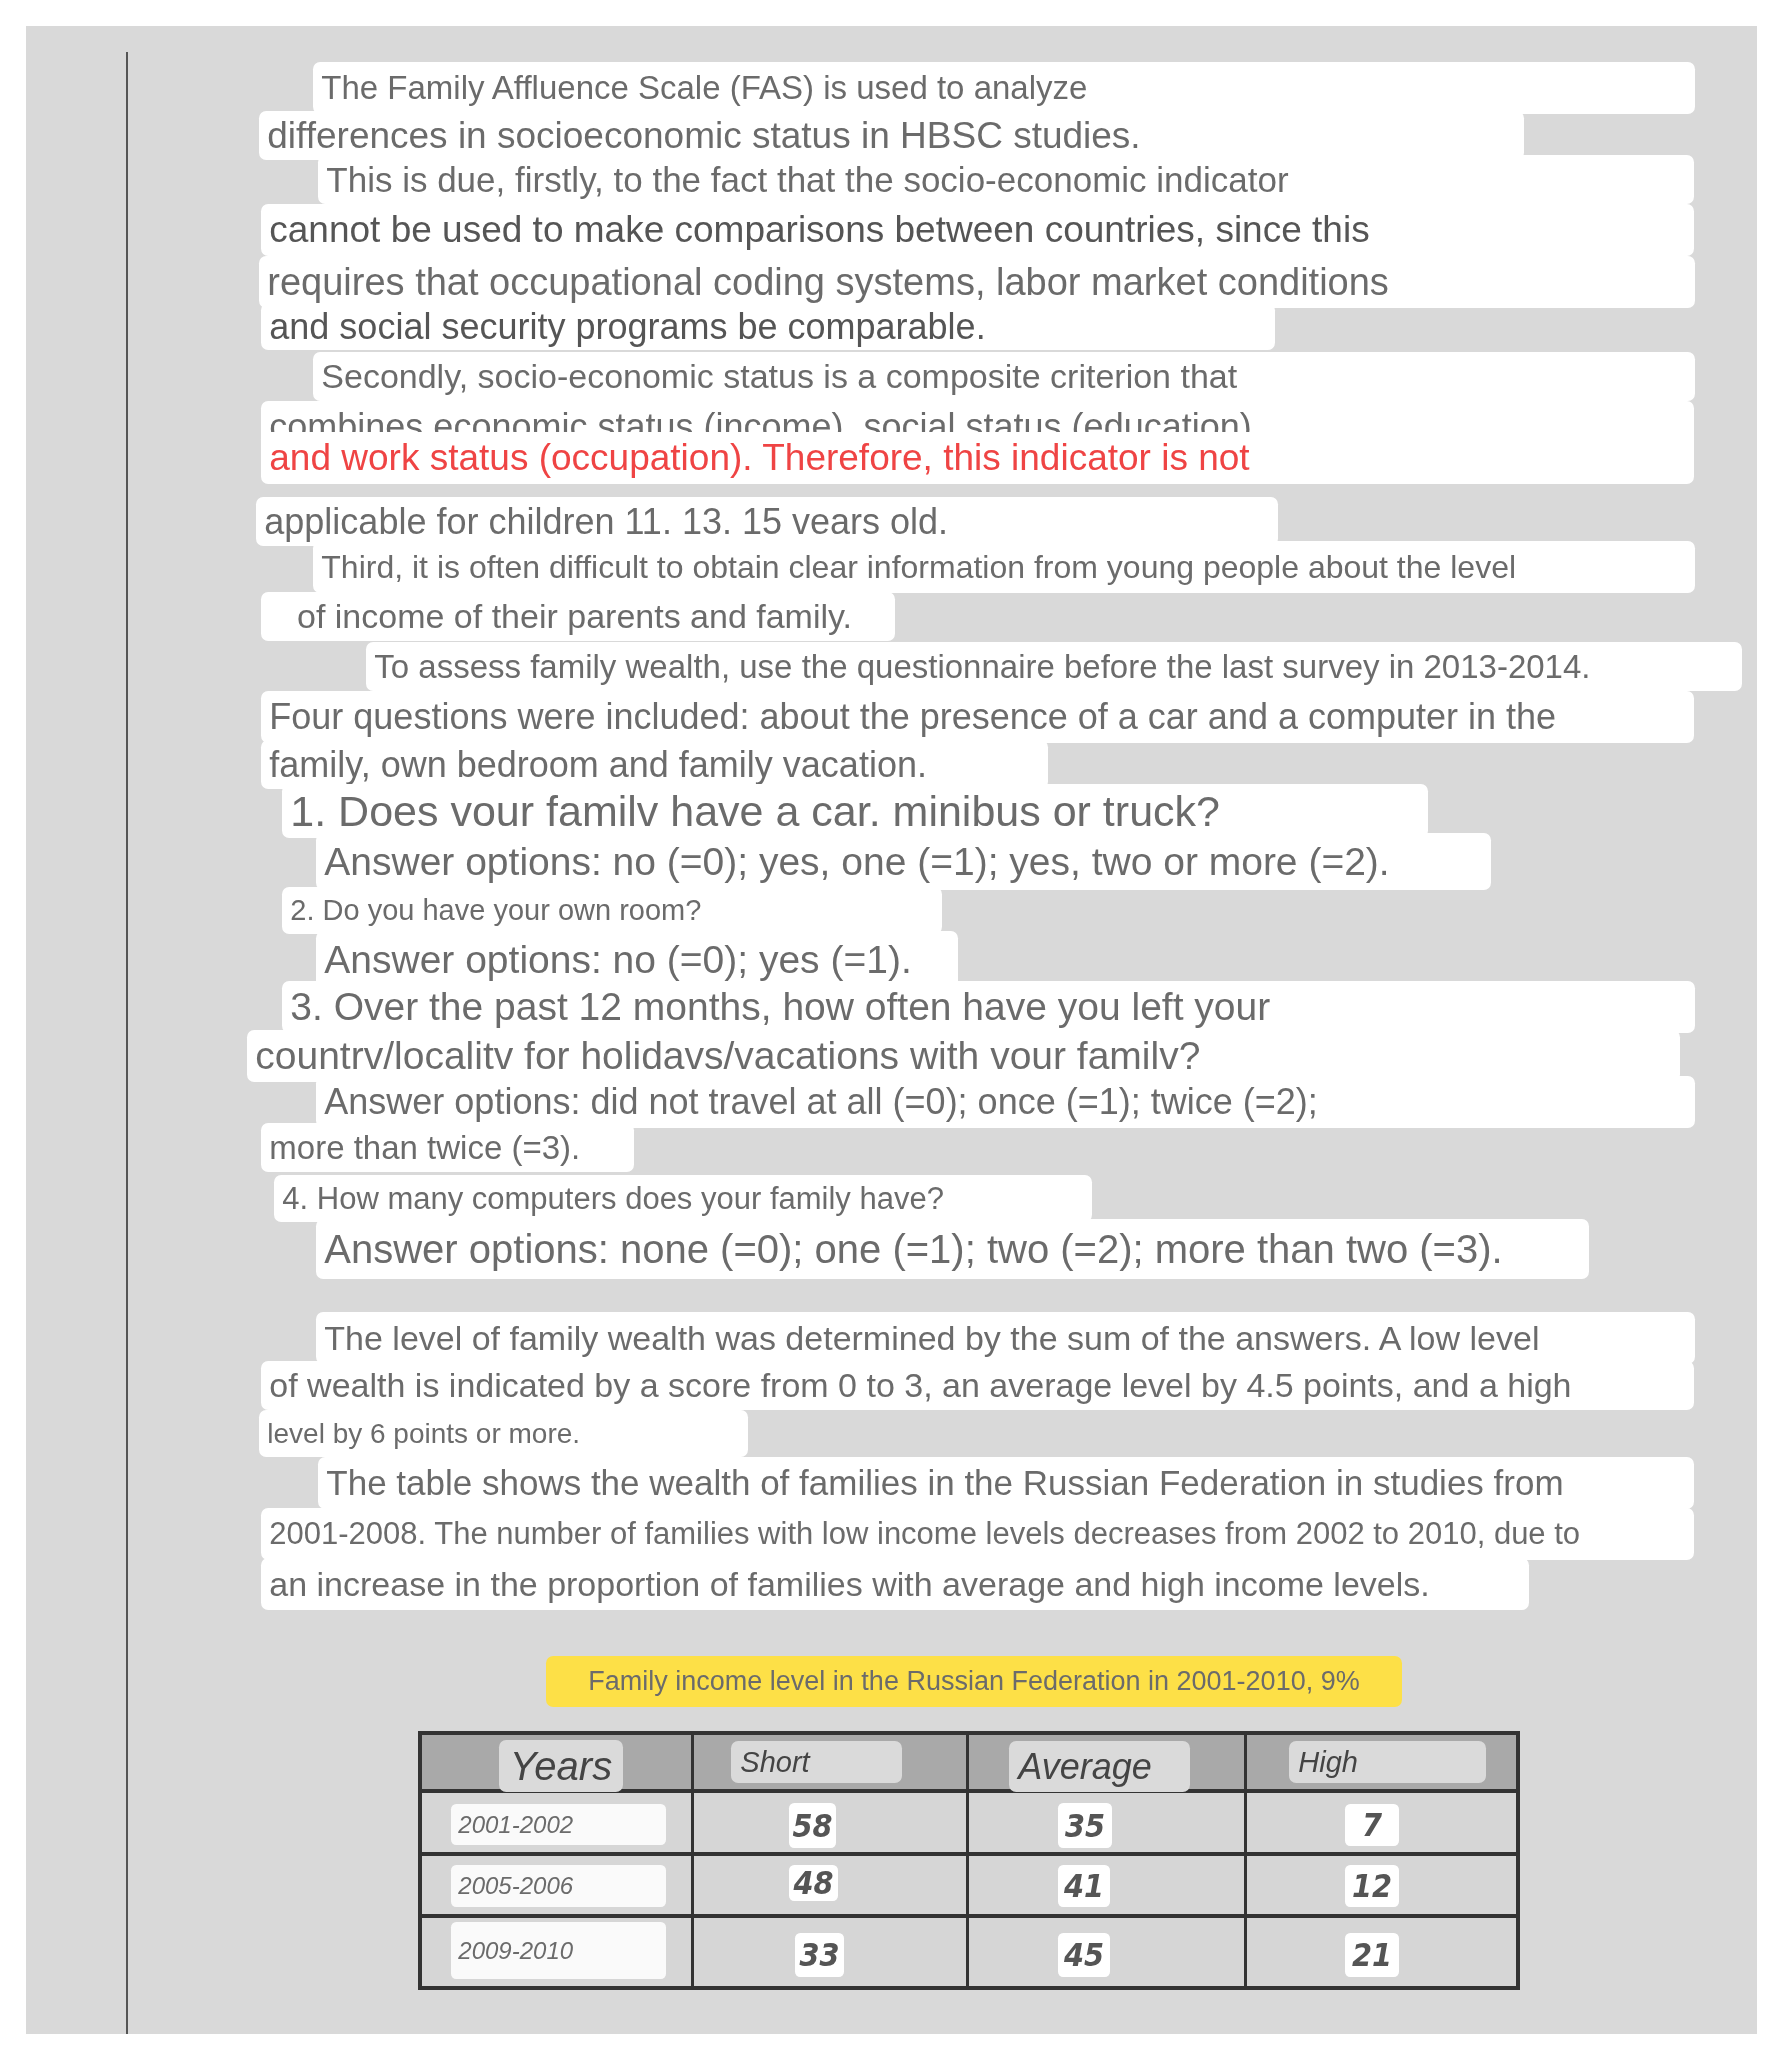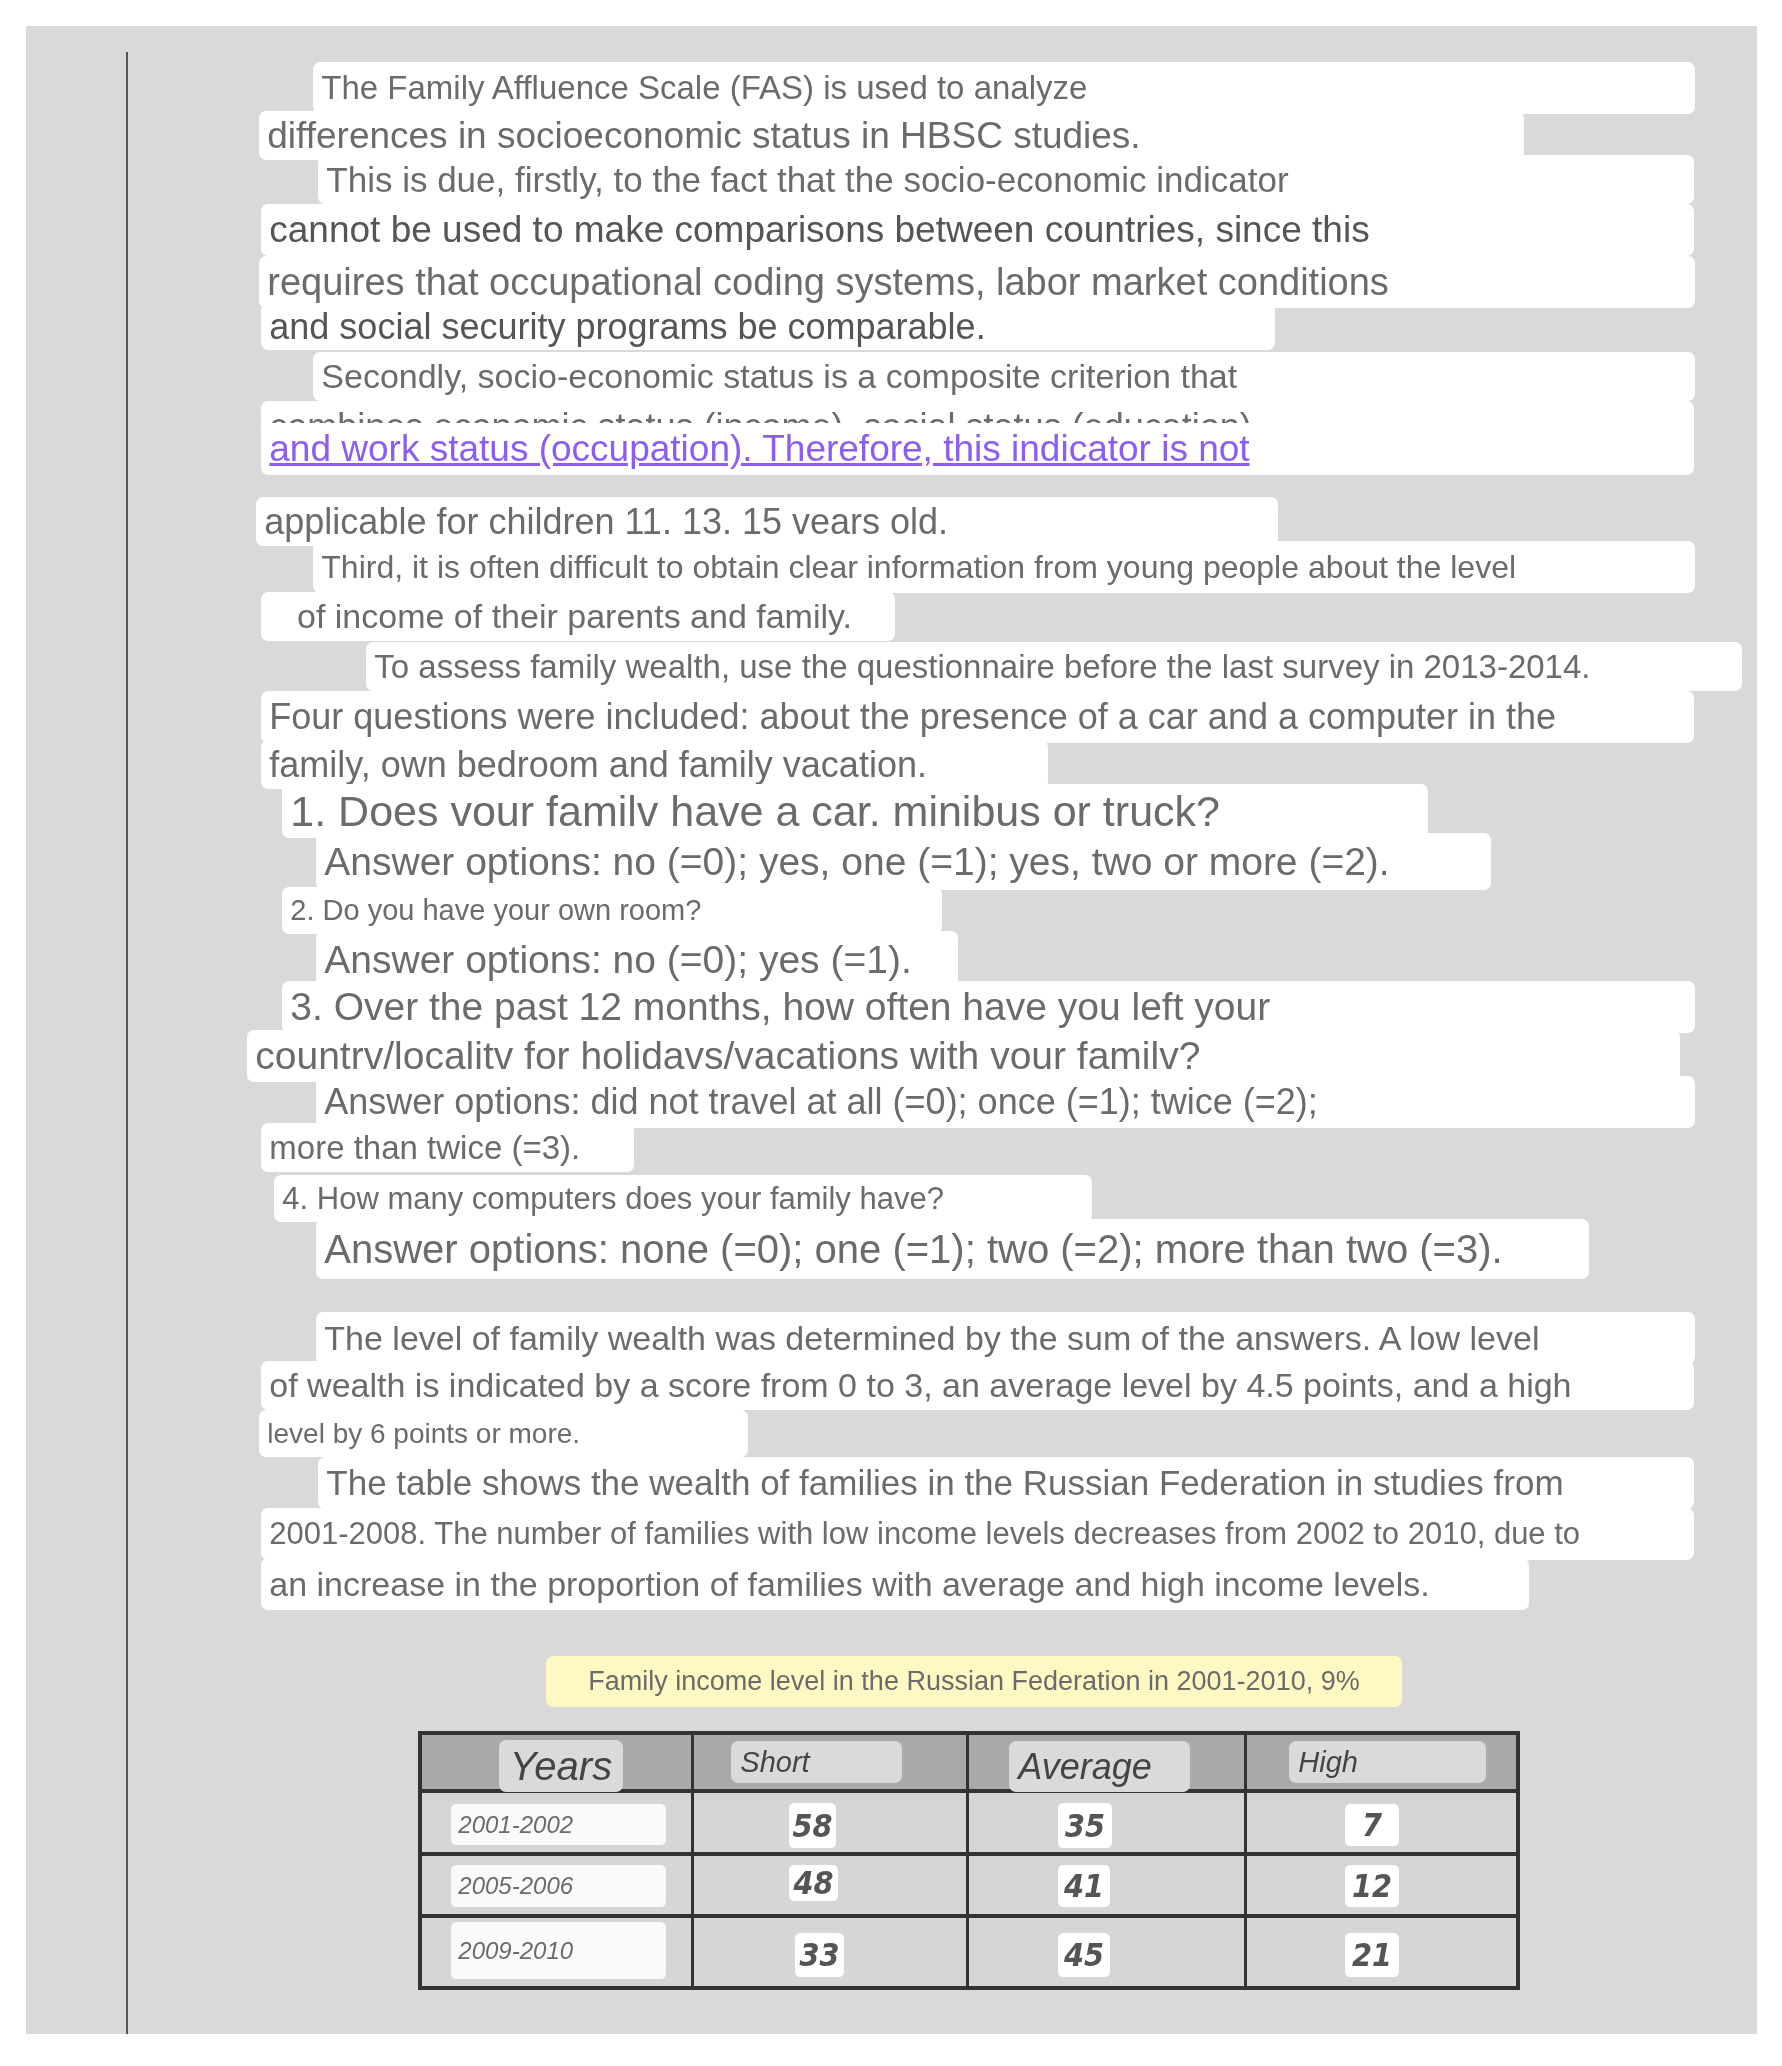--- a/index.html
+++ b/index.html
@@ -1,21 +1,21 @@
 <!DOCTYPE html>
 <html style="font-size:8.3px"><head>
 <meta charset="utf-8">
 <style>
   html,body{margin:0;padding:0;background:#ffffff;}
   body{width:1783px;height:2066px;position:relative;overflow:hidden;font-family:"Liberation Sans",sans-serif;}
   #page{position:absolute;left:26px;top:26px;width:1731px;height:2008px;background:#d9d9d9;}
   #margin-line{position:absolute;left:126px;top:52px;width:2.1px;height:1982px;background:#555;}
   .ln{position:absolute;background:#ffffff;color:#6b6b6b;white-space:nowrap;border-radius:7.2px;padding:0 8.3px;box-sizing:border-box;}
   .ln span{display:block;}
-  #caption{position:absolute;left:546px;top:1656px;width:856px;height:51px;background:#fef9c3;border-radius:7.2px;color:#6b6b6b;font-size:27px;line-height:51px;text-align:center;}
+  #caption{position:absolute;left:546px;top:1656px;width:856px;height:51px;background:#fde047;border-radius:7.2px;color:#6b6b6b;font-size:27px;line-height:51px;text-align:center;}
   #tbl{position:absolute;left:418px;top:1731px;width:1102px;height:259px;border:4.1px solid #333;box-sizing:border-box;background:#d6d6d6;}
   #tbl .row{position:absolute;left:0;width:100%;}
   #tbl .hdr{top:0;height:58px;background:#a9a9a9;border-bottom:4.1px solid #333;box-sizing:border-box;}
   #tbl .r1{top:58px;height:63px;border-bottom:4.1px solid #333;box-sizing:border-box;}
   #tbl .r2{top:121px;height:62px;border-bottom:4.1px solid #333;box-sizing:border-box;}
   #tbl .r3{top:183px;height:67px;}
   .vline{position:absolute;top:0;width:2.6px;height:100%;background:#333;}
   .cell{position:absolute;display:flex;align-items:center;justify-content:center;font-style:italic;}
   .hpill{background:#dadada;border-radius:7.2px;color:#444;}
   .ypill{background:#fafafa;border-radius:5.2px;color:#6b6b6b;font-size:24px;}
@@ -46,21 +46,21 @@
 <div class="ln" style="left:261px;top:303px;width:1014px;height:47px;font-size:36px;line-height:47px;color:#555;">
     <span>and social security programs be comparable.</span>
   </div>
 
 <div class="ln" style="left:313px;top:352px;width:1382px;height:49px;font-size:34px;line-height:49px;">
     <span>Secondly, socio-economic status is a composite criterion that</span>
   </div>
 <div class="ln" style="left:261px;top:401px;width:1433px;height:52px;font-size:36px;line-height:52px;">
     <span>combines economic status (income), social status (education)</span>
   </div>
-<div class="ln" style="left:261px;top:423px;width:1433px;height:52px;font-size:37px;line-height:52px;color:#8b5cf6;text-decoration:underline;">
+<div class="ln" style="left:261px;top:432px;width:1433px;height:52px;font-size:37px;line-height:52px;color:#ef4444;">
     <span>and work status (occupation). Therefore, this indicator is not</span>
   </div>
 <div class="ln" style="left:256px;top:497px;width:1022px;height:49px;font-size:36px;line-height:49px;">
     <span>applicable for children 11. 13. 15 vears old.</span>
   </div>
 
 <div class="ln" style="left:313px;top:541px;width:1382px;height:52px;font-size:32px;line-height:52px;">
     <span>Third, it is often difficult to obtain clear information from young people about the level</span>
   </div>
 <div class="ln" style="left:261px;top:592px;width:634px;height:49px;font-size:34px;line-height:49px;padding-left:36px;">

